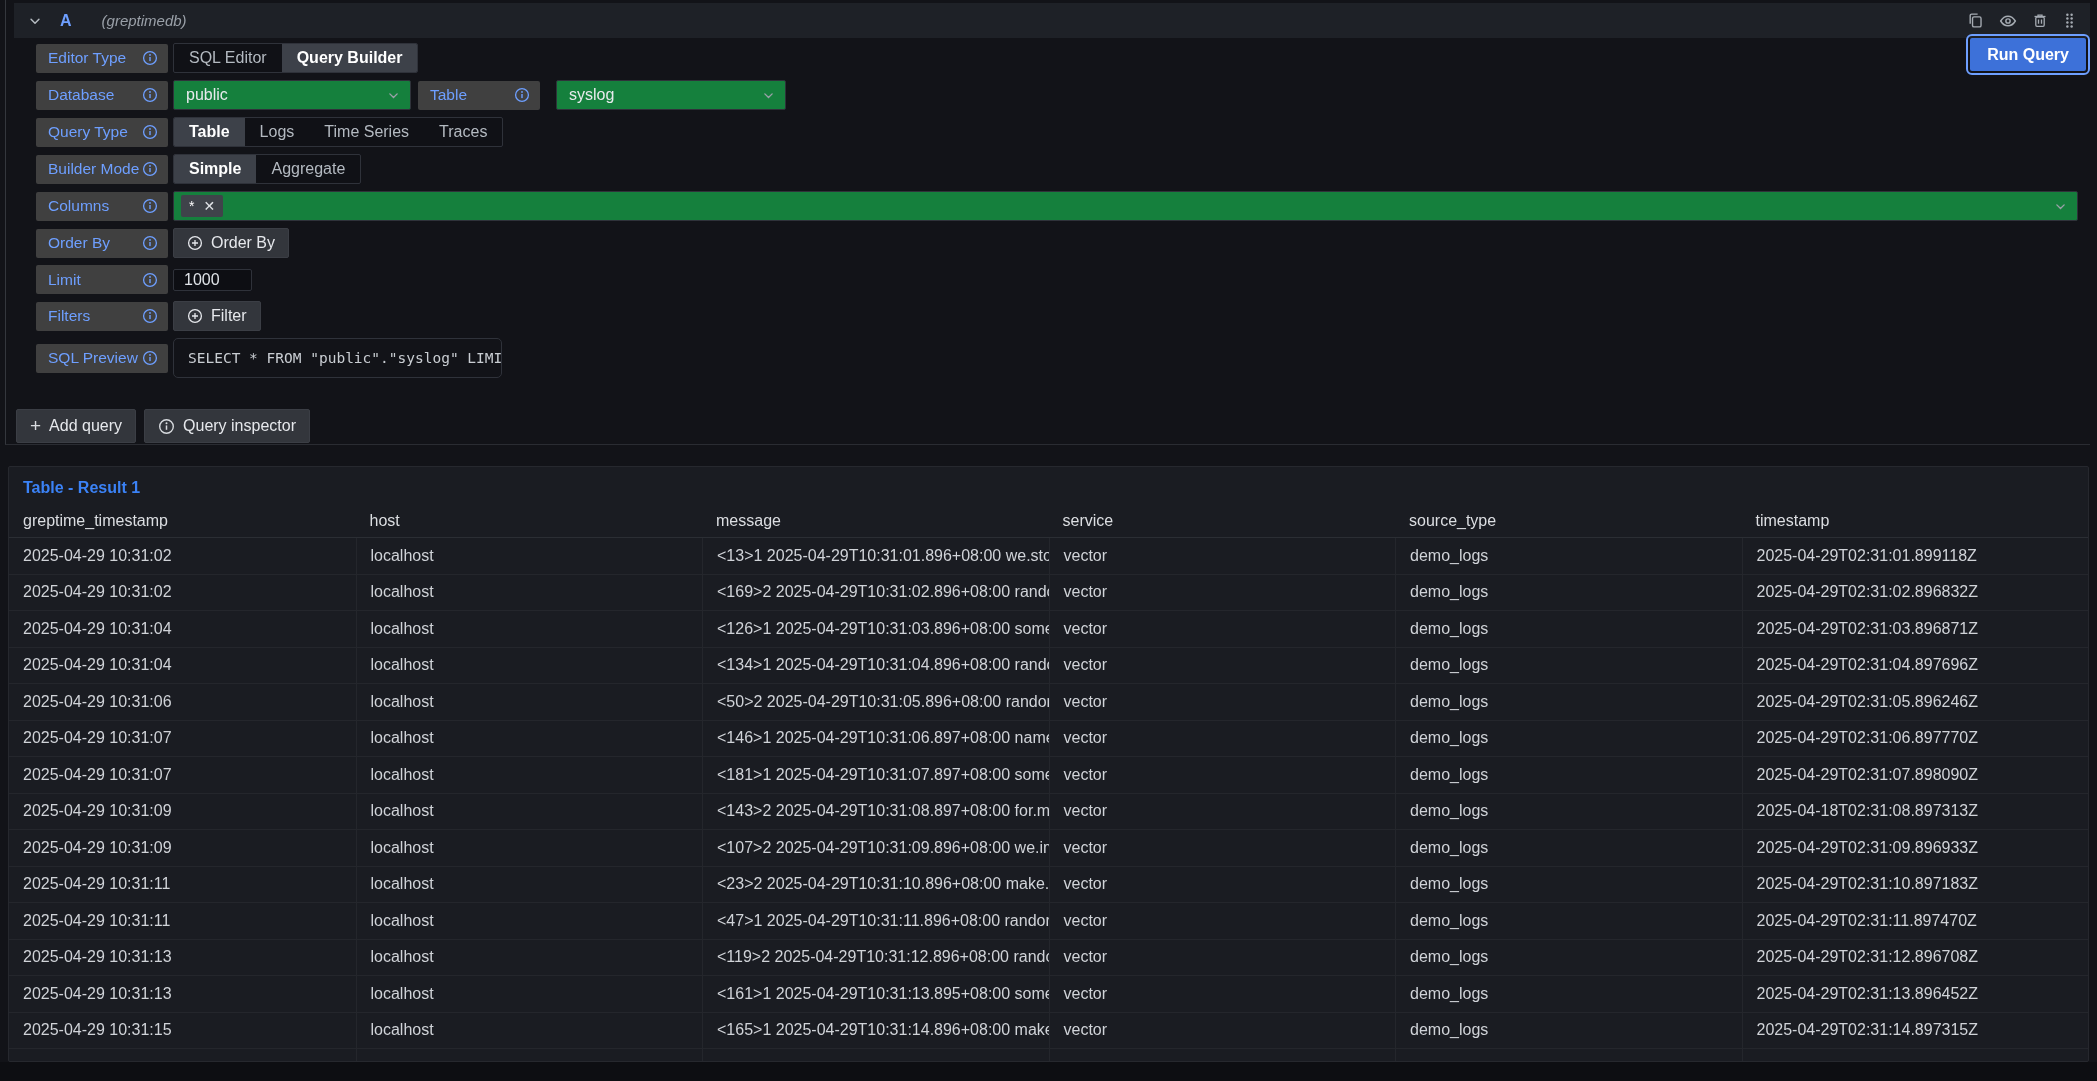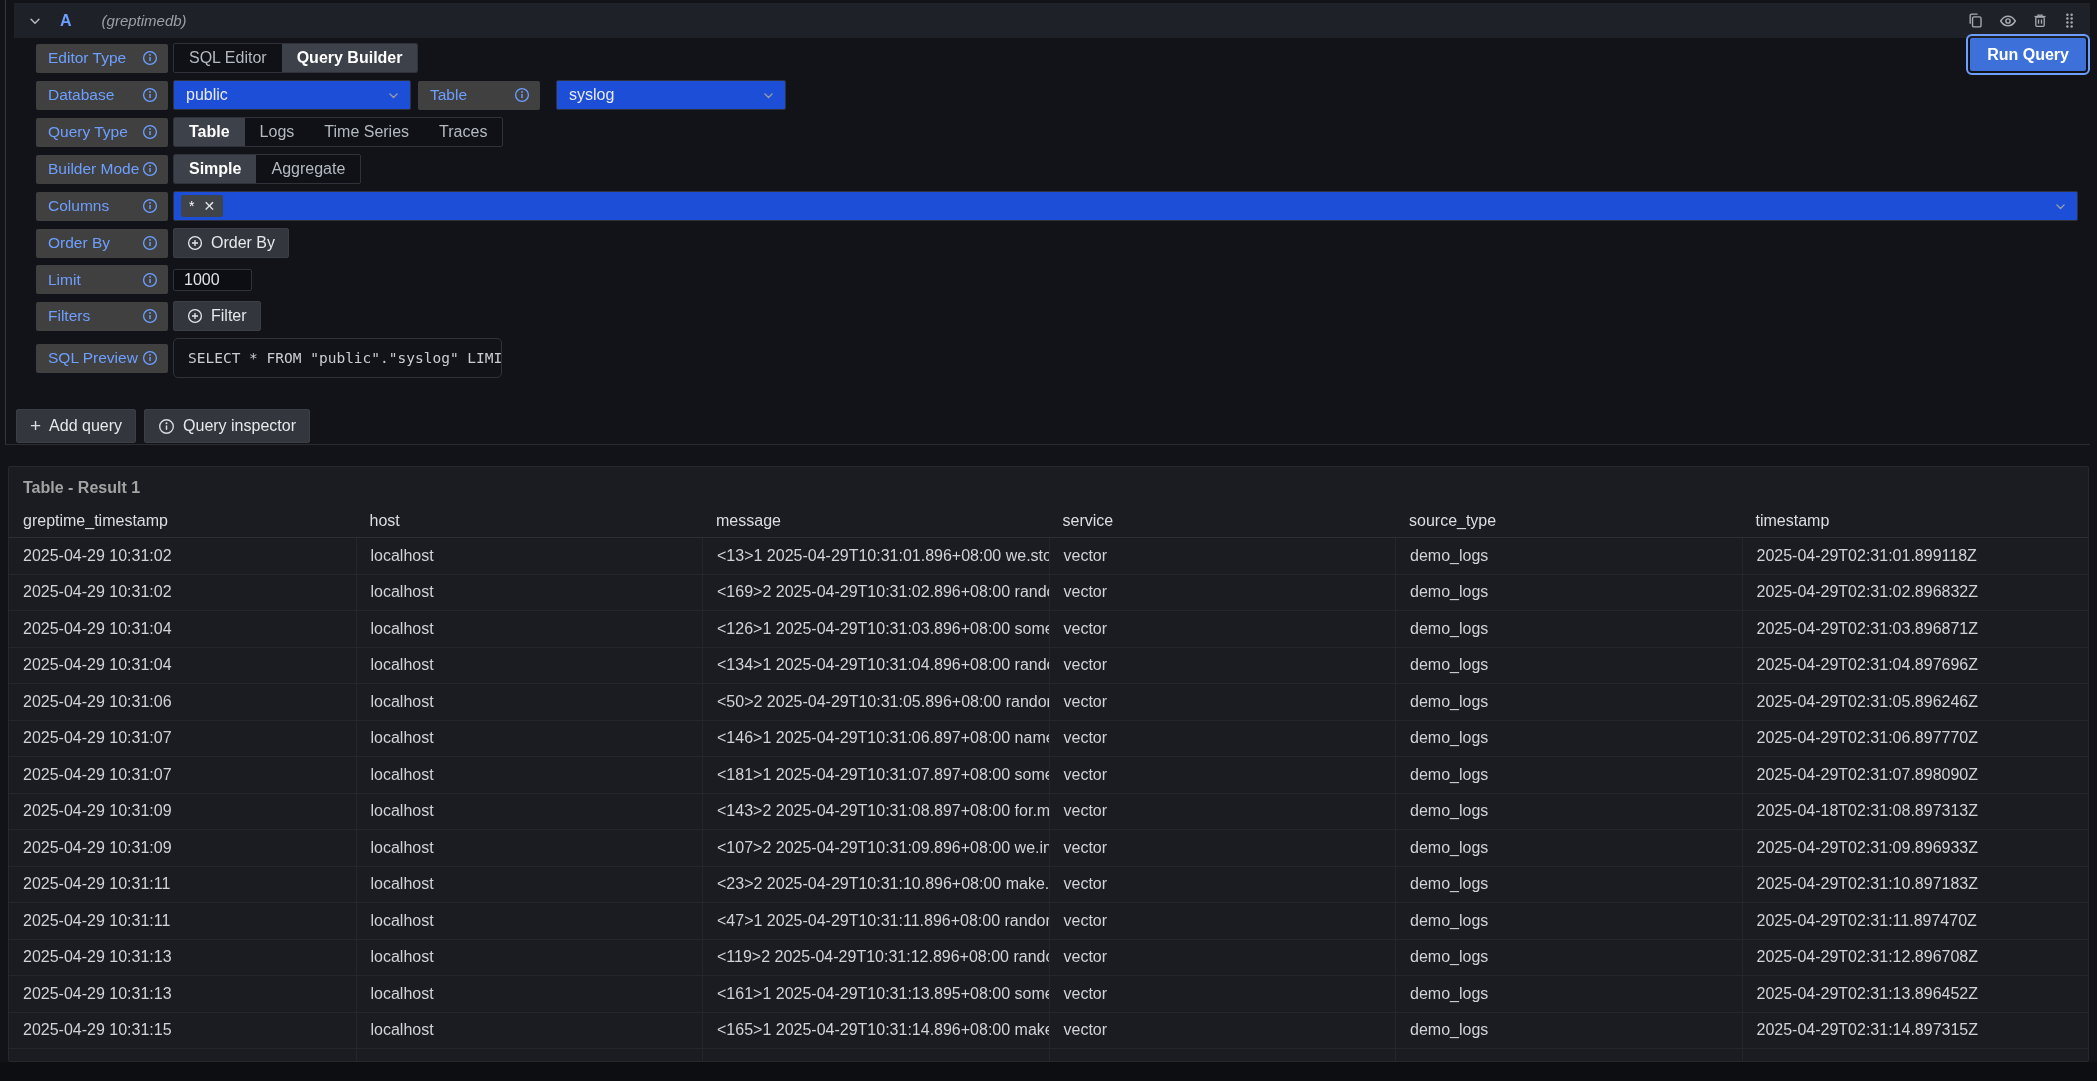--- a/index.html
+++ b/index.html
@@ -53,21 +53,21 @@
     display: inline-flex; height: 30px; border: 1px solid #2f323a;
     border-radius: 2px; background: #101116; overflow: hidden;
   }
   .radio-opt {
     padding: 0 15px; display: flex; align-items: center; color: #b4bac1;
     cursor: pointer; font-size: 16px; white-space: nowrap;
   }
   .radio-opt.selected { background: #3d4149; color: #ffffff; font-weight: 700; }
 
   .gf-select {
-    height: 30px; background: #1d4ed8; border: 1px solid #2f323a; border-radius: 2px;
+    height: 30px; background: #15803d; border: 1px solid #2f323a; border-radius: 2px;
     display: flex; align-items: center; padding: 0 10px 0 12px; color: #e8eaed;
     cursor: pointer; position: relative;
   }
   .gf-select .sel-chev { margin-left: auto; color: #9aa0a8; }
   .sel-public { width: 238px; }
   .sel-table { width: 230px; margin-left: 11px; }
   .sel-columns { flex: 1; margin-right: 12px; padding-left: 7px; }
 
   .chip {
     background: #3f434a; border-radius: 2px; height: 22px; padding: 0 8px;
@@ -102,21 +102,21 @@
   .plus-glyph { font-size: 19px; font-weight: 400; color: #d8dbdf; }
 
   
   .table-panel {
     position: absolute; left: 8px; top: 466px; width: 2081px; height: 596px;
     background: #1a1c22; border: 1px solid #26282e; border-radius: 2px;
     overflow: hidden;
   }
   .panel-title {
     height: 38px; display: flex; align-items: center; padding: 4px 0 0 14px;
-    font-weight: 700; font-size: 16px; color: #a3a3a3;
+    font-weight: 700; font-size: 16px; color: #3b82f6;
   }
   .tbl { width: 100%; }
   .tr { display: grid; grid-template-columns: repeat(6, 1fr); }
   .tr.head { height: 33px; border-bottom: 1px solid #2b2e34; }
   .th {
     display: flex; align-items: center; padding: 0 8px 0 14px;
     font-weight: 500; color: #dcdee2; white-space: nowrap; overflow: hidden;
     cursor: pointer;
   }
   .tr.data { height: 36.5px; border-bottom: 1px solid #24262c; }

